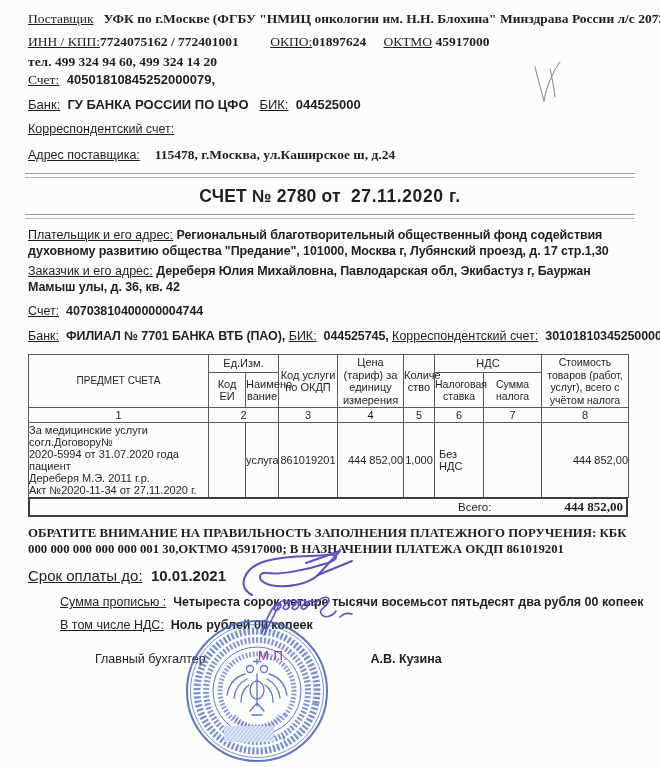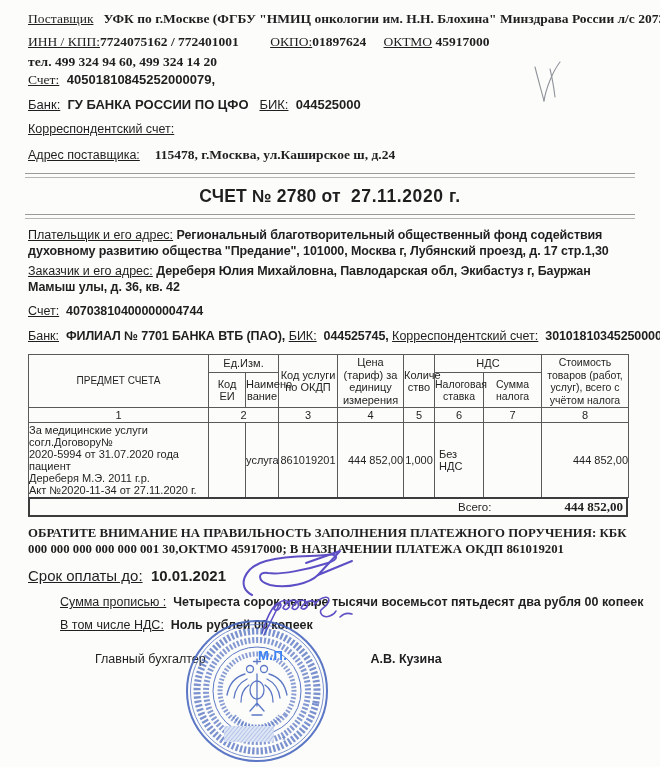--- a/index.html
+++ b/index.html
@@ -59,21 +59,21 @@
   .total-box .val{margin-left:auto;padding-right:3px;font-family:"Liberation Serif",serif;font-weight:bold;font-size:13px;}
 
   .notice{font-family:"Liberation Serif",serif;font-weight:bold;font-size:12.8px;line-height:16px;margin-top:8px;white-space:normal;}
   .indent{margin-left:32px;}
   .sig-row{font-size:12.5px;margin-left:67px;}
   .sig-row .lbl{display:inline-block;width:272px;}
   .sig-row .name{font-weight:bold;}
 
   
   .abs{position:absolute;}
-  .mp-label{position:absolute;left:258px;top:648px;font-weight:bold;font-size:13px;color:#3b82f6;letter-spacing:.5px;}
+  .mp-label{position:absolute;left:258px;top:648px;font-weight:normal;font-size:13px;color:#a21caf;letter-spacing:.5px;}
   .sig-art{stroke:var(--signature-ink);fill:none;stroke-linecap:round;stroke-linejoin:round;}
   .stamp-ink{stroke:var(--stamp-blue);fill:none;}
   .stamp-text{fill:var(--stamp-blue);}
   .pencil-art{stroke:var(--pencil);fill:none;stroke-linecap:round;}
 </style>
 </head>
 <body>
 
 <div class="page">
 

